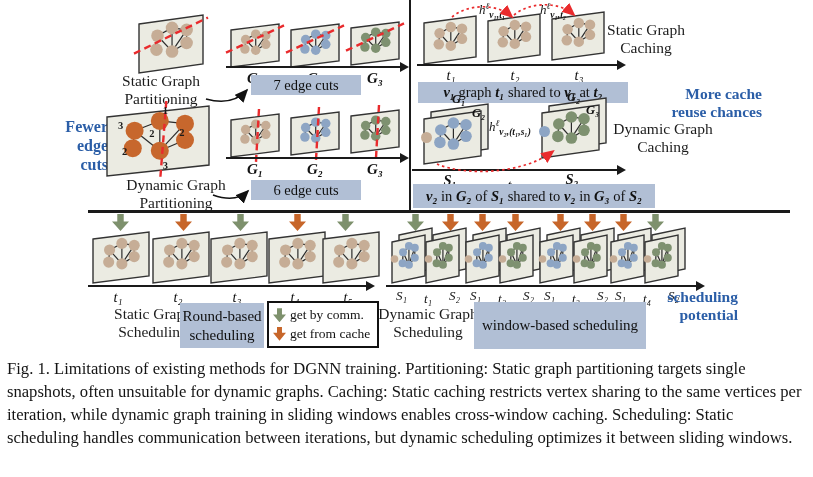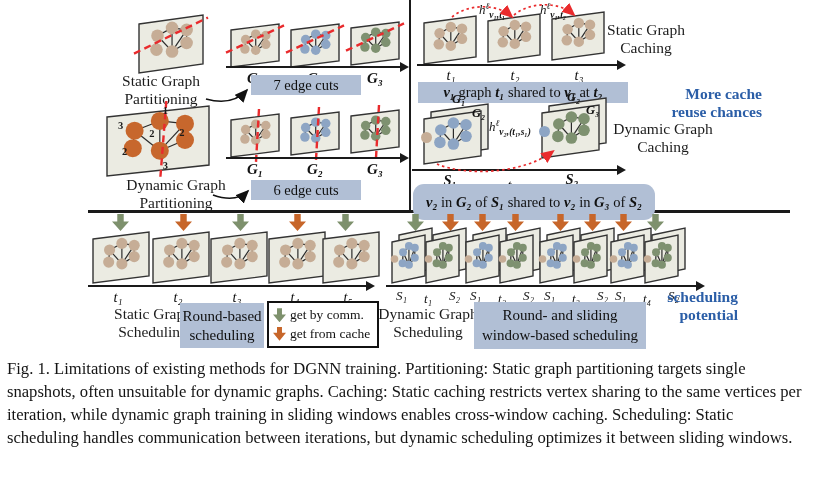--- a/index.html
+++ b/index.html
@@ -122,20 +122,25 @@
         <line x1="-4" y1="29.700000000000003" x2="54" y2="2.4499999999999997" stroke="#e92b2d" stroke-width="2.4" stroke-dasharray="7 4.5"></line>
       </svg></div>
   <div class="axis" style="left:226px;top:66px;width:174px;"></div>
   <div class="gl" style="left:233px;top:70px;width:44px;">G₁</div>
   <div class="gl" style="left:293px;top:70px;width:44px;">G₂</div>
   <div class="gl" style="left:353px;top:70px;width:44px;">G₃</div>
   <div class="notebox" style="left:251px;top:75px;width:110px;height:20px;">
     <span>7 edge cuts</span>
   </div>
 
+  <div class="accent" style="left:22px;top:118px;width:86px;font-size:16px;">
+    <div>Fewer</div>
+    <div>edge</div>
+    <div>cuts</div>
+  </div>
 
   <div class="snap" style="left:106px;top:105px;width:104px;height:72px;"><svg width="104" height="72" viewBox="0 0 104 72" style="overflow:visible">
         <polygon points="1,12 103,1 103,60 1,71" fill="#ebebe2" stroke="#333333" stroke-width="1.4"></polygon>
         <line x1="28.599999999999998" y1="25.688000000000002" x2="53.800000000000004" y2="15.944" stroke="#2b2b2b" stroke-width="1.2"></line>
         <line x1="53.800000000000004" y1="15.944" x2="79" y2="18.68" stroke="#2b2b2b" stroke-width="1.2"></line>
         <line x1="28.599999999999998" y1="25.688000000000002" x2="26.8" y2="43.184" stroke="#2b2b2b" stroke-width="1.2"></line>
         <line x1="28.599999999999998" y1="25.688000000000002" x2="53.800000000000004" y2="45.70399999999999" stroke="#2b2b2b" stroke-width="1.2"></line>
         <line x1="53.800000000000004" y1="15.944" x2="53.800000000000004" y2="45.70399999999999" stroke="#2b2b2b" stroke-width="1.2"></line>
         <line x1="79" y1="18.68" x2="53.800000000000004" y2="45.70399999999999" stroke="#2b2b2b" stroke-width="1.2"></line>
         <line x1="79" y1="18.68" x2="79" y2="35" stroke="#2b2b2b" stroke-width="1.2"></line>
@@ -347,21 +352,21 @@
   <div class="axis" style="left:412px;top:169px;width:205px;"></div>
   <div class="tlbl" style="left:436px;top:172px;width:28px;font-weight:bold;">S₁</div>
   <div class="tlbl" style="left:498px;top:177px;width:28px;">t₁</div>
   <div class="tlbl" style="left:558px;top:171px;width:28px;font-weight:bold;">S₂</div>
 
   <div class="slabel" style="left:596px;top:120px;width:134px;">
     <div>Dynamic Graph</div>
     <div>Caching</div>
   </div>
 
-  <div class="notebox" style="left:413px;top:184px;width:242px;height:36px;border-radius:11px;">
+  <div class="notebox" style="left:413px;top:184px;width:242px;height:24px;">
     <span class="m">v₂</span><span> in </span><span class="m">G₂</span><span> of </span><span class="m">S₁</span><span> shared to </span><span class="m">v₂</span><span> in </span><span class="m">G₃</span><span> of </span><span class="m">S₂</span>
   </div>
 
   <div class="arrow-down ag" style="left:112px;top:214px;"></div>
   <div class="arrow-down ao" style="left:175px;top:214px;"></div>
   <div class="arrow-down ag" style="left:232px;top:214px;"></div>
   <div class="arrow-down ao" style="left:289px;top:214px;"></div>
   <div class="arrow-down ag" style="left:337px;top:214px;"></div>
 
   <div class="snap" style="left:92px;top:231px;width:58px;height:53px;"><svg width="58" height="53" viewBox="0 0 58 53" style="overflow:visible">
@@ -657,21 +662,20 @@
     <span>S₁</span>
       <span class="tl">t₄</span>
       <span>S₂</span>
   </div>
 
   <div class="slabel" style="left:378px;top:305px;width:100px;">
     <div>Dynamic Graph</div>
     <div>Scheduling</div>
   </div>
   <div class="notebox" style="left:474px;top:302px;width:172px;height:47px;flex-direction:column;font-size:15px;line-height:1.3;">
-    <div>Round- and sliding</div>
     <div>window-based scheduling</div>
   </div>
   <div class="accent" style="left:648px;top:288px;width:90px;">
     <div>scheduling</div>
     <div>potential</div>
   </div>
 
   <svg id="overlay" width="813" height="355">
     <defs>
       <marker id="ahb" markerWidth="9" markerHeight="8" refX="7" refY="3.5" orient="auto">

